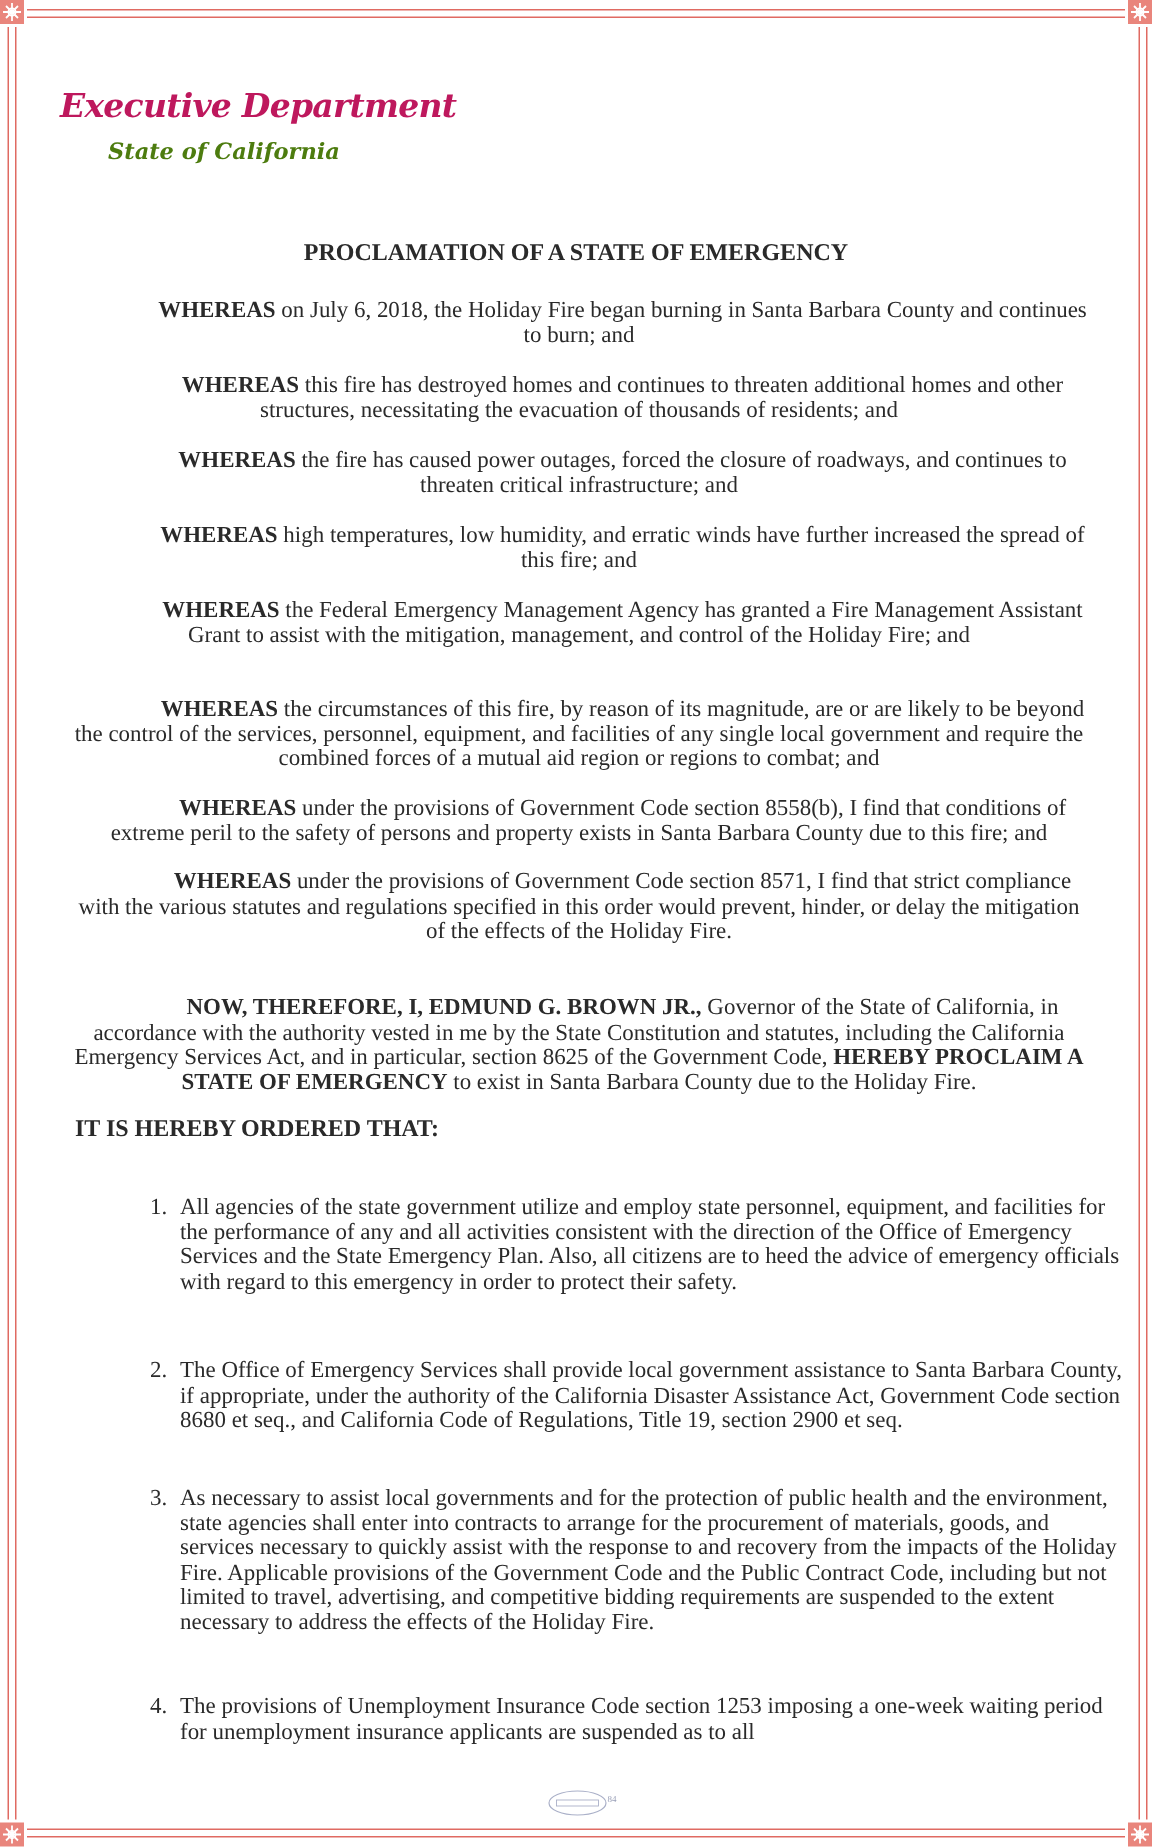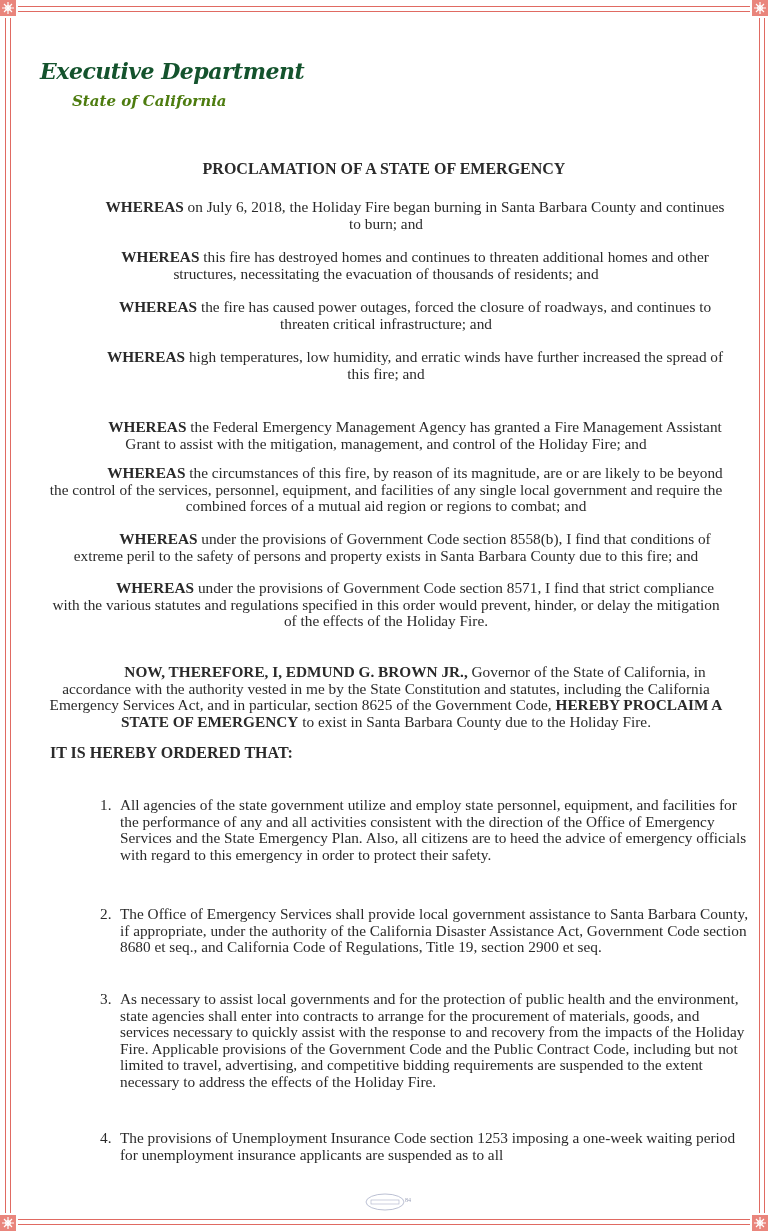--- a/index.html
+++ b/index.html
@@ -14,21 +14,21 @@
   .b-top { top: 6px; } .b-bottom { top: 1219px; }
   .b-left { left: 5px; } .b-right { left: 759px; }
   .corner { position: absolute; width: 16px; height: 16px; background: #e9857c;
             display: flex; align-items: center; justify-content: center; }
   .corner svg { width: 14px; height: 14px; }
   .c-tl { left: 0; top: 0; } .c-tr { left: 752px; top: 0; }
   .c-bl { left: 0; top: 1215px; } .c-br { left: 752px; top: 1215px; }
 
   
   .dept { position: absolute; left: 40px; top: 58px; font-family: "DejaVu Serif", serif;
-          font-weight: bold; font-size: 22px; color: #14532d; letter-spacing: -0.5px;
+          font-weight: bold; font-size: 22px; color: #be185d; letter-spacing: -0.5px;
           font-style: italic; }
   .state { position: absolute; left: 72px; top: 92px; font-family: "DejaVu Serif", serif;
            font-weight: bold; font-size: 15px; color: #4d7c0f; font-style: italic; }
 
   .title { position: absolute; left: 0; width: 768px; top: 160px; text-align: center;
            font-weight: bold; font-size: 16px; color: #2a2a2a; }
 
   .para { position: absolute; left: 46px; width: 680px; font-size: 15.3px; line-height: 16.5px;
           text-indent: 58px; text-align: center; }
   .para b { font-weight: bold; }
@@ -76,21 +76,21 @@
 
 <div class="dept">Executive Department</div>
 <div class="state">State of California</div>
 
 <div class="title">PROCLAMATION OF A STATE OF EMERGENCY</div>
 
 <div class="para" style="top:199px"><b>WHEREAS</b><span> on July 6, 2018, the Holiday Fire began burning in Santa Barbara County and continues to burn; and</span></div>
 <div class="para" style="top:249px"><b>WHEREAS</b><span> this fire has destroyed homes and continues to threaten additional homes and other structures, necessitating the evacuation of thousands of residents; and</span></div>
 <div class="para" style="top:299px"><b>WHEREAS</b><span> the fire has caused power outages, forced the closure of roadways, and continues to threaten critical infrastructure; and</span></div>
 <div class="para" style="top:349px"><b>WHEREAS</b><span> high temperatures, low humidity, and erratic winds have further increased the spread of this fire; and</span></div>
-<div class="para" style="top:419px"><b>WHEREAS</b><span> the Federal Emergency Management Agency has granted a Fire Management Assistant Grant to assist with the mitigation, management, and control of the Holiday Fire; and</span></div>
+<div class="para" style="top:399px"><b>WHEREAS</b><span> the Federal Emergency Management Agency has granted a Fire Management Assistant Grant to assist with the mitigation, management, and control of the Holiday Fire; and</span></div>
 <div class="para" style="top:465px"><b>WHEREAS</b><span> the circumstances of this fire, by reason of its magnitude, are or are likely to be beyond the control of the services, personnel, equipment, and facilities of any single local government and require the combined forces of a mutual aid region or regions to combat; and</span></div>
 <div class="para" style="top:531px"><b>WHEREAS</b><span> under the provisions of Government Code section 8558(b), I find that conditions of extreme peril to the safety of persons and property exists in Santa Barbara County due to this fire; and</span></div>
 <div class="para" style="top:580px"><b>WHEREAS</b><span> under the provisions of Government Code section 8571, I find that strict compliance with the various statutes and regulations specified in this order would prevent, hinder, or delay the mitigation of the effects of the Holiday Fire.</span></div>
 
 <div class="para" style="top:664px"><b>NOW, THEREFORE, I, EDMUND G. BROWN JR.,</b><span> Governor of the State of California, in accordance with the authority vested in me by the State Constitution and statutes, including the California Emergency Services Act, and in particular, section 8625 of the Government Code, </span><b>HEREBY PROCLAIM A STATE OF EMERGENCY</b><span> to exist in Santa Barbara County due to the Holiday Fire.</span></div>
 
 <div class="ordered">IT IS HEREBY ORDERED THAT:</div>
 
 <div class="item" style="top:797px"><span class="num">1.</span><span>All agencies of the state government utilize and employ state personnel, equipment, and facilities for the performance of any and all activities consistent with the direction of the Office of Emergency Services and the State Emergency Plan. Also, all citizens are to heed the advice of emergency officials with regard to this emergency in order to protect their safety.</span></div>
 <div class="item" style="top:906px"><span class="num">2.</span><span>The Office of Emergency Services shall provide local government assistance to Santa Barbara County, if appropriate, under the authority of the California Disaster Assistance Act, Government Code section 8680 et seq., and California Code of Regulations, Title 19, section 2900 et seq.</span></div>

